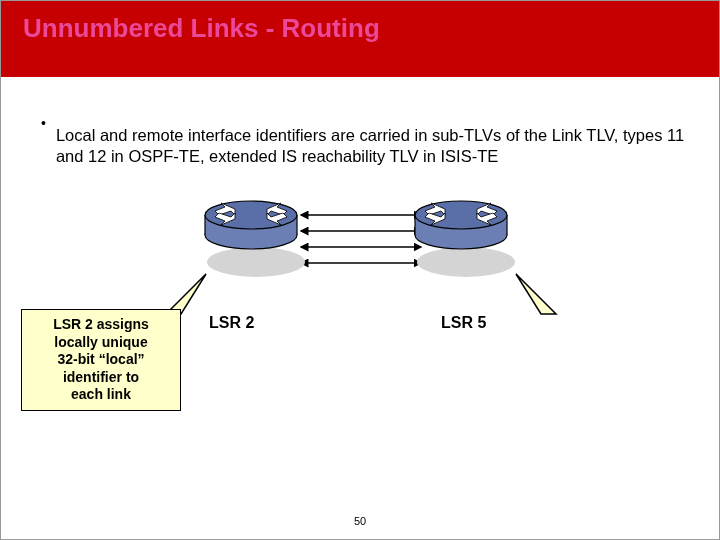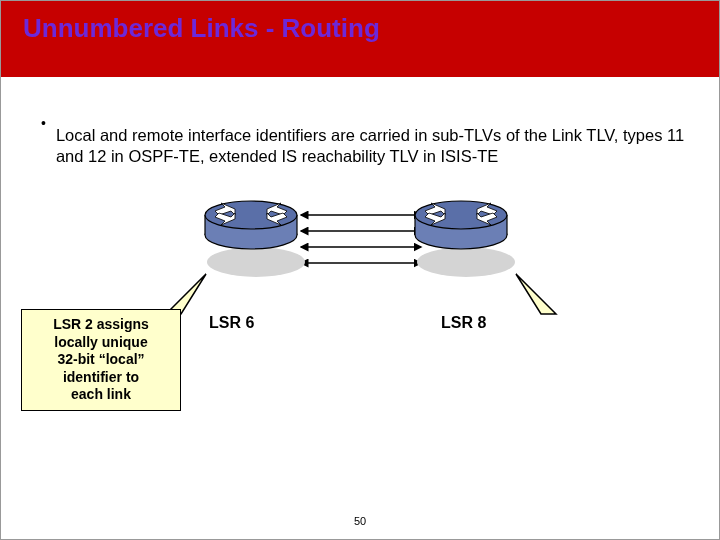--- a/index.html
+++ b/index.html
@@ -1,19 +1,19 @@
 <!DOCTYPE html>
 <html><head>
 <meta charset="utf-8">
 <style>
   * { margin: 0; padding: 0; box-sizing: border-box; }
   html, body { width: 720px; height: 540px; font-family: Arial, sans-serif; background: #fff; }
   .slide { width: 720px; height: 540px; position: relative; border: 1px solid #999; }
   .header-band { position: absolute; top: 0; left: 0; width: 100%; height: 76px; background: #c60000; }
-  .title { position: absolute; top: 12px; left: 22px; color: #6d28d9; font-size: 26px; font-weight: bold; }
+  .title { position: absolute; top: 12px; left: 22px; color: #ec4899; font-size: 26px; font-weight: bold; }
   .bullet-row { position: absolute; top: 112px; left: 40px; right: 30px; display: flex; }
   .bullet-dot { font-size: 14px; margin-right: 10px; margin-top: 2px; }
   .bullet-text { font-size: 16.5px; line-height: 1.25; color: #000; margin-top: 12px; }
   .diagram { position: absolute; top: 200px; left: 0; width: 720px; height: 170px; }
   .router { position: absolute; width: 110px; height: 90px; }
   .router-shadow { position: absolute; left: 6px; top: 56px; width: 98px; height: 30px; background: #d4d4d4; border-radius: 50%; z-index: 1; }
   .router-body { position: absolute; left: 0; top: 0; width: 100px; height: 60px; z-index: 2; }
   .links { position: absolute; left: 300px; top: 8px; width: 120px; height: 64px; z-index: 0; }
   .callout { position: absolute; width: 160px; background: #ffffcc; border: 1.5px solid #000; padding: 6px 24px; font-size: 14px; font-weight: bold; text-align: center; line-height: 1.25; z-index: 5; }
   .router-label { position: absolute; font-size: 16px; font-weight: bold; color: #000; }
@@ -82,18 +82,18 @@
 
     <svg style="position:absolute;left:160px;top:68px;z-index:4" width="60" height="50">
       <polygon points="45,5 5,45 20,45" fill="#ffffcc" stroke="#000" stroke-width="1.5"></polygon>
     </svg>
     <div class="callout" style="left:20px; top:108px">LSR 2 assigns locally unique 32-bit “local” identifier to each link</div>
 
     <svg style="position:absolute;left:500px;top:68px;z-index:4" width="60" height="50">
       <polygon points="15,5 55,45 40,45" fill="#ffffcc" stroke="#000" stroke-width="1.5"></polygon>
     </svg>
 
-    <div class="router-label" style="left:208px; top:113px">LSR 6</div>
-    <div class="router-label" style="left:440px; top:113px">LSR 8</div>
+    <div class="router-label" style="left:208px; top:113px">LSR 2</div>
+    <div class="router-label" style="left:440px; top:113px">LSR 5</div>
   </div>
 
   <div class="page-num">50</div>
 </div>
 
 </body></html>

